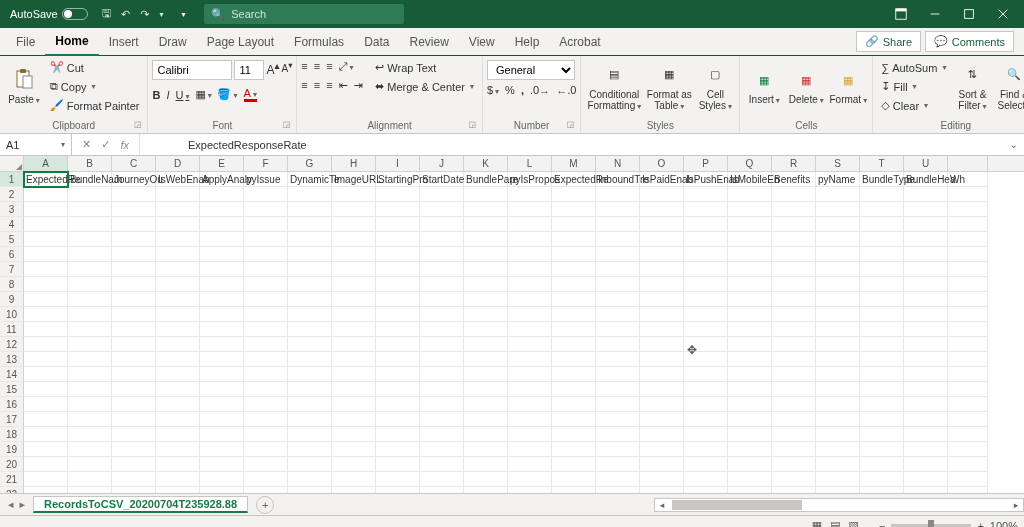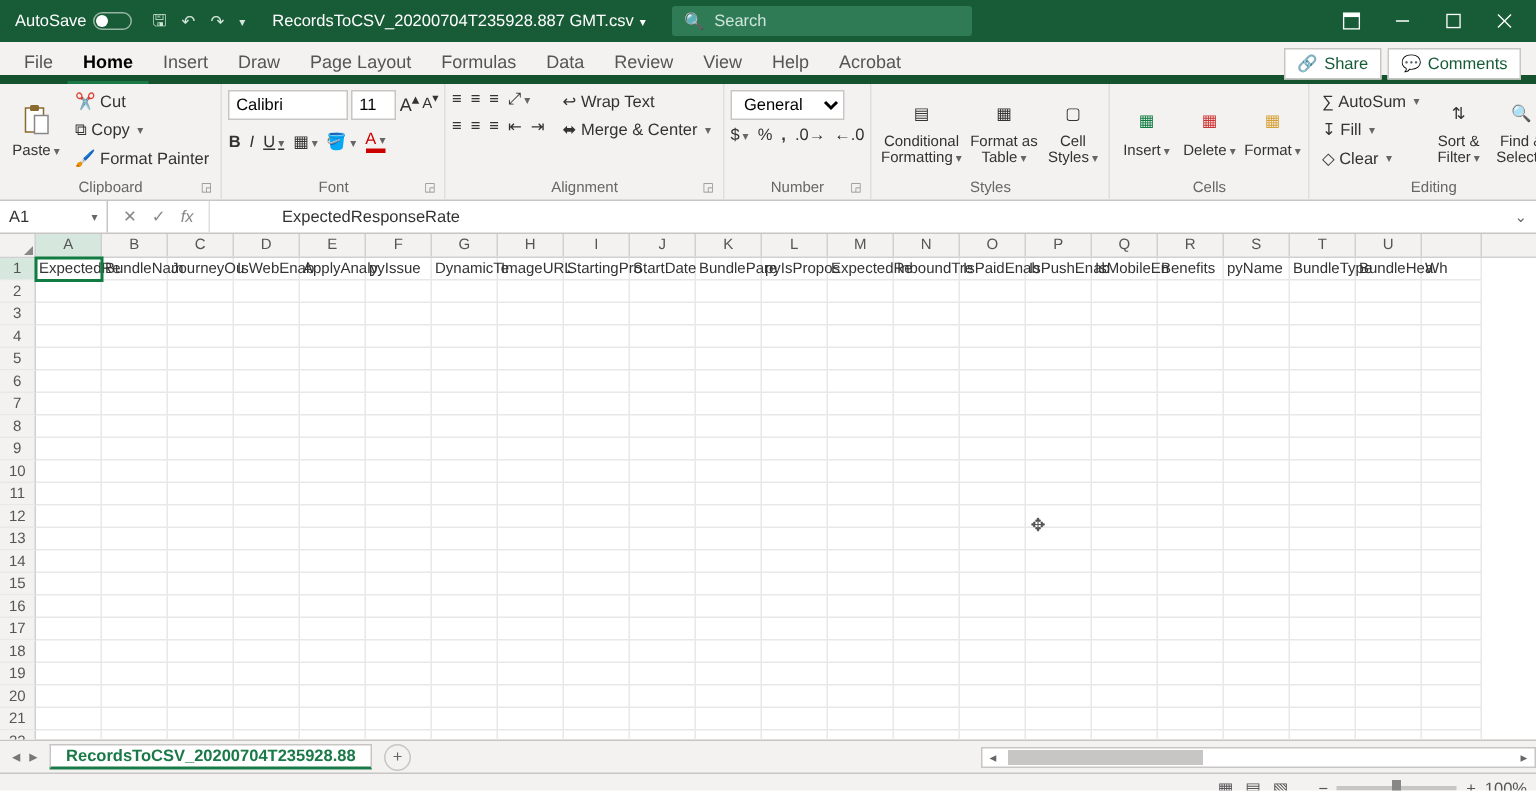--- a/index.html
+++ b/index.html
@@ -9,42 +9,42 @@
   .pill { border:1px solid rgba(255,255,255,0.55); border-radius:8px; width:26px; height:12px; position:relative; }
   .pill::after { content:""; width:8px; height:8px; background:#fff; border-radius:50%; position:absolute; top:1px; left:1px; }
   .titlebar .qa { display:flex; align-items:center; gap:10px; padding:0 8px; color:#d4e8dd; }
   .titlebar .fname { padding:0 10px; display:flex; align-items:center; gap:4px; }
   .titlebar .search { flex:0 0 200px; height:20px; background:#2E7B56; border-radius:2px; display:flex; align-items:center; gap:6px; padding:0 8px; color:#d0e5da; margin-left:8px; }
   .titlebar .spacer { flex:1; }
   .titlebar .user { display:flex; align-items:center; gap:6px; padding:0 8px; }
   .avatar { width:18px; height:18px; border-radius:50%; background:#7E5FE0; display:flex; align-items:center; justify-content:center; font-size:9px; font-weight:600; color:#fff; }
   .winbtn { width:34px; height:28px; display:flex; align-items:center; justify-content:center; color:#fff; }
 
-  .tabbar { height:28px; background:#F3F2F1; display:flex; align-items:flex-start; padding:0 6px; border-bottom:6px solid #14532d; font-size:12px; }
+  .tabbar { height:28px; background:#F3F2F1; display:flex; align-items:center; padding:0 6px; border-bottom:1px solid #14532d; font-size:12px; }
   .tabbar .tab { padding:6px 10px; color:#555; cursor:pointer; }
   .tabbar .tab.active { color:#000000; border-bottom:2px solid #1a7a47; font-weight:600; }
   .tabbar .right { margin-left:auto; display:flex; gap:4px; padding:4px; }
   .tabbar .right .btn { padding:3px 8px; border:1px solid #C8C6C4; background:#fff; font-size:11px; color:#185C37; display:flex; align-items:center; gap:4px; }
 
   .ribbon { height:78px; background:#F3F2F1; display:flex; border-bottom:1px solid #C8C6C4; font-size:11px; }
   .group { display:flex; flex-direction:column; border-right:1px solid #E1DFDD; padding:2px 4px 0 4px; }
   .group .body { flex:1; display:flex; align-items:flex-start; gap:2px; }
   .group .label { font-size:10px; color:#666; text-align:center; padding:2px 0; position:relative; }
   .group .dlaunch { position:absolute; right:2px; top:2px; color:#888; font-size:8px; }
 
   .bigbtn { display:flex; flex-direction:column; align-items:center; justify-content:center; width:40px; height:58px; gap:2px; }
   .bigbtn .ico { width:24px; height:24px; display:flex; align-items:center; justify-content:center; }
   .med { display:flex; align-items:center; gap:3px; padding:2px 4px; height:19px; white-space:nowrap; }
   .stack { display:flex; flex-direction:column; gap:0px; }
   .caret::after { content:"▾"; font-size:8px; color:#666; margin-left:2px; }
 
   select.fake, input.fake { border:1px solid #C8C6C4; background:#fff; height:20px; font-size:11px; padding:0 4px; }
   .fontname { width:80px; }
   .fontsize { width:30px; }
-  .numfmt { width:76px; }
+  .numfmt { width:88px; }
 
   .fxbar { height:22px; display:flex; align-items:center; border-bottom:1px solid #C8C6C4; background:#fff; }
   .namebox { width:72px; border-right:1px solid #C8C6C4; padding:0 6px; display:flex; align-items:center; height:100%; }
   .namebox .dd { margin-left:auto; color:#666; font-size:8px; }
   .fxicons { display:flex; align-items:center; gap:10px; padding:0 10px; color:#888; border-right:1px solid #E1DFDD; height:100%; }
   .fxval { padding:0 8px;margin-left:40px; }
   .fxexp { margin-left:auto; padding:0 6px; color:#666; font-size:10px; }
 
   .grid { position:relative; height:337px; overflow:hidden; }
   .colheads { display:flex; height:16px; background:#F3F2F1; border-bottom:1px solid #D0D0D0; }
@@ -87,21 +87,20 @@
     <span>AutoSave</span>
     <span class="pill"></span>
   </div>
   <div class="qa">
     <span>🖫</span>
     <span>↶</span>
     <span>↷</span>
     <span style="font-size:8px;">▾</span>
   </div>
   <div class="fname">
-    <span>RecordsToCSV_20200704T235928.887 GMT.csv</span>
     <span style="font-size:8px;">▾</span>
   </div>
   <div class="search">
     <span>🔍</span>
     <span>Search</span>
   </div>
   <div class="spacer"></div>
   <div class="winbtn">
       <svg class="ic" viewBox="0 0 16 16">
         <rect x="2" y="2" width="12" height="12" fill="none" stroke="#fff"></rect>

